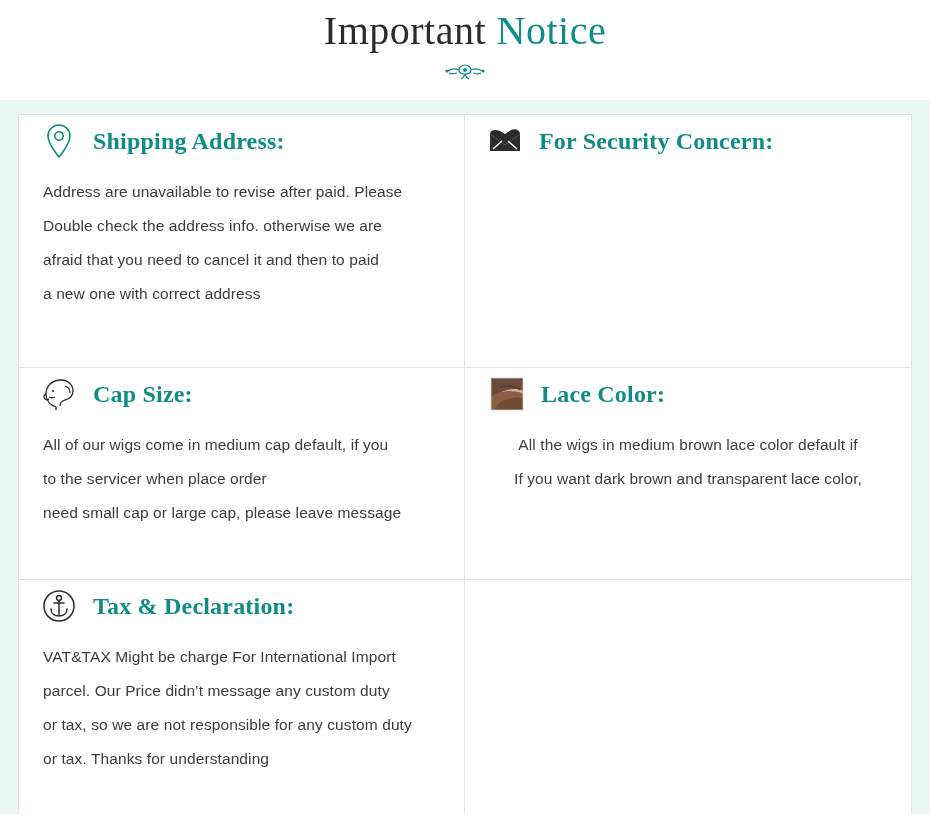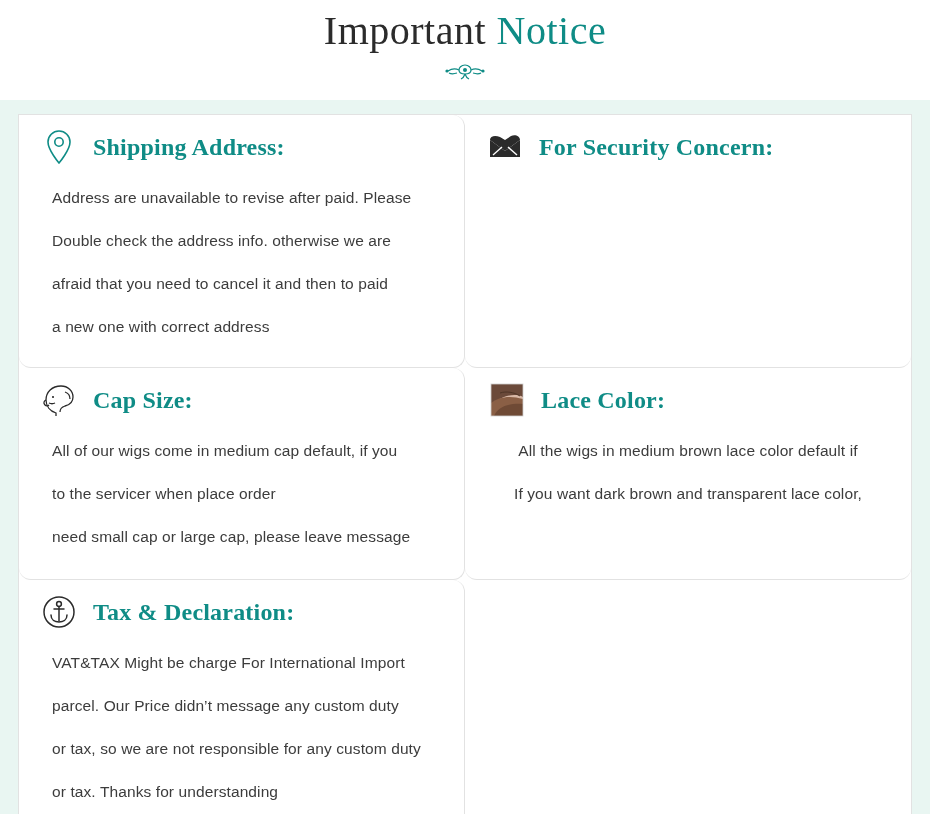--- a/index.html
+++ b/index.html
@@ -65,26 +65,25 @@
     border: 1px solid #e2e2e2;
     display: grid;
     grid-template-columns: 1fr 1fr;
     grid-template-rows: 253px 212px 251px;
     width: 894px;
     height: 716px;
     box-sizing: border-box;
     overflow: hidden;
   }
   .cell {
-    padding: 10px 20px 10px 20px;
+    padding: 4px 20px 10px 20px;
     box-sizing: border-box;
     border-right: 1px solid #e2e2e2;
     border-bottom: 1px solid #e2e2e2;
     overflow: hidden;
-    border-radius: 12px;
   }
   .cell.col2 { border-right: none; text-align: center; }
   .cell.last-row { border-bottom: none; }
   .cell.empty { }
 
   .cell-head {
     display: flex;
     align-items: center;
     gap: 14px;
     height: 44px;
@@ -107,21 +106,21 @@
   }
   .cell-body {
     margin-top: 14px;
     font-family: "Liberation Sans", sans-serif;
     font-size: 15.5px;
     line-height: 30px;
     color: #3c3c3c;
     letter-spacing: 0.1px;
   }
   .cell-body p {
-    margin: 13px;
+    margin: 4px;
   }
 
   
   .head-indent-sm { padding-left: 2px; }
 
   
   .bottom-strip {
     position: absolute;
     left: 0;
     right: 0;

